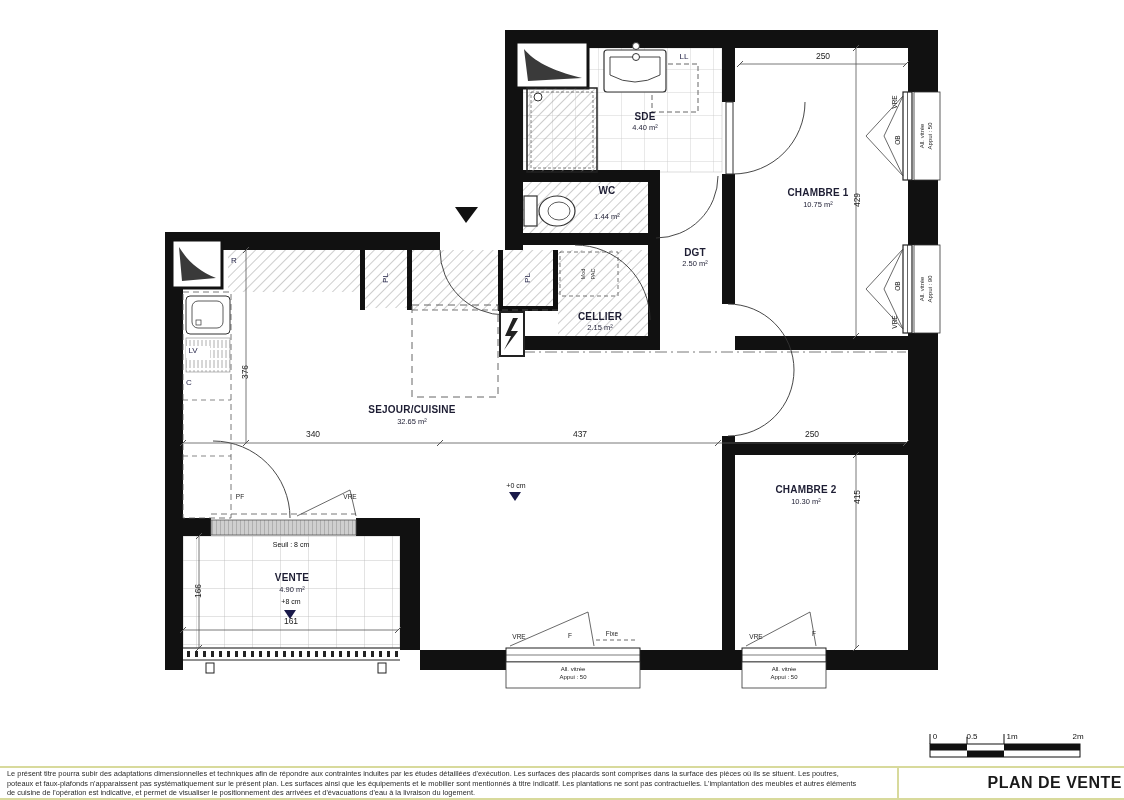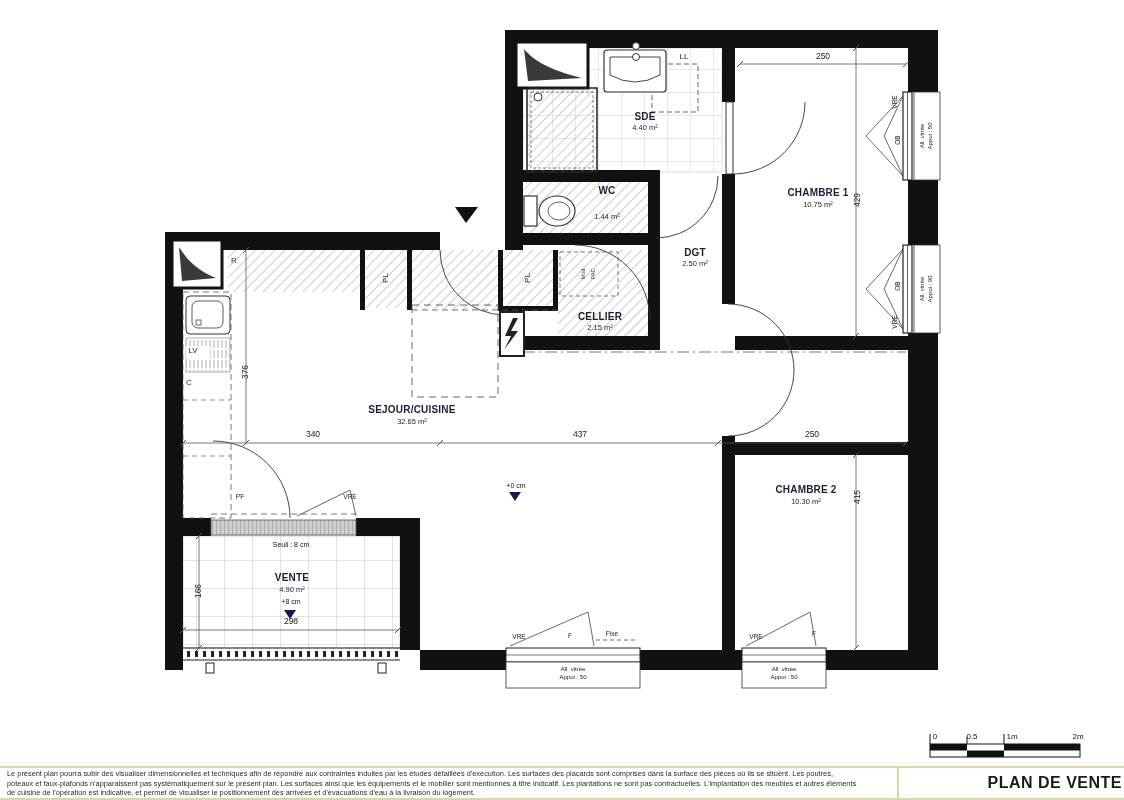--- a/index.html
+++ b/index.html
@@ -262,21 +262,21 @@
 <div class="lbl rarea" style="left:292px;top:590px">4.90 m²</div>
 
 <div class="lbl dim" style="left:823px;top:57px">250</div>
 <div class="lbl dim rot" style="left:858px;top:200px">429</div>
 <div class="lbl dim rot" style="left:246px;top:372px">376</div>
 <div class="lbl dim" style="left:313px;top:435px">340</div>
 <div class="lbl dim" style="left:580px;top:435px">437</div>
 <div class="lbl dim" style="left:812px;top:435px">250</div>
 <div class="lbl dim rot" style="left:858px;top:497px">415</div>
 <div class="lbl dim rot" style="left:199px;top:591px">166</div>
-<div class="lbl dim" style="left:291px;top:622px">298</div>
+<div class="lbl dim" style="left:291px;top:622px">161</div>
 
 <div class="lbl lvl" style="left:516px;top:486px">+0 cm</div>
 <div class="lbl lvl" style="left:291px;top:545px">Seuil : 8 cm</div>
 <div class="lbl lvl" style="left:291px;top:602px">+8 cm</div>
 
 <div class="lbl fx" style="left:684px;top:57px">LL</div>
 <div class="lbl fx" style="left:234px;top:261px">R</div>
 <div class="lbl fx" style="left:193px;top:351px">LV</div>
 <div class="lbl fx" style="left:189px;top:383px">C</div>
 <div class="lbl fx rot" style="left:386px;top:278px">PL</div>
@@ -319,16 +319,16 @@
 <div class="lbl scale-lbl" style="left:935px;top:737px">0</div>
 <div class="lbl scale-lbl" style="left:972px;top:737px">0.5</div>
 <div class="lbl scale-lbl" style="left:1012px;top:737px">1m</div>
 <div class="lbl scale-lbl" style="left:1078px;top:737px">2m</div>
 
 </div>
 
 <div id="footer-top-line"></div>
 <div id="footer-bottom-line"></div>
 <div id="footer-divider"></div>
-<div class="disc" style="top:769px">Le présent plan pourra subir des visualiser dimensionnelles et techniques afin de répondre aux contraintes induites par les études détaillées d'exécution. Les surfaces des placards sont comprises dans la surface des pièces où ils se situent. Les poutres,</div>
+<div class="disc" style="top:769px">Le présent titre pourra subir des adaptations dimensionnelles et techniques afin de répondre aux contraintes induites par les études détaillées d'exécution. Les surfaces des placards sont comprises dans la surface des pièces où ils se situent. Les poutres,</div>
 <div class="disc" style="top:779px">poteaux et faux-plafonds n'apparaissent pas systématiquement sur le présent plan. Les surfaces ainsi que les équipements et le mobilier sont mentionnés à titre indicatif. Les plantations ne sont pas contractuelles. L'implantation des meubles et autres éléments</div>
 <div class="disc" style="top:788px">de cuisine de l'opération est indicative, et permet de visualiser le positionnement des arrivées et d'évacuations d'eau à la livraison du logement.</div>
 <div id="plan-title">PLAN DE VENTE</div>
 
 </body></html>

